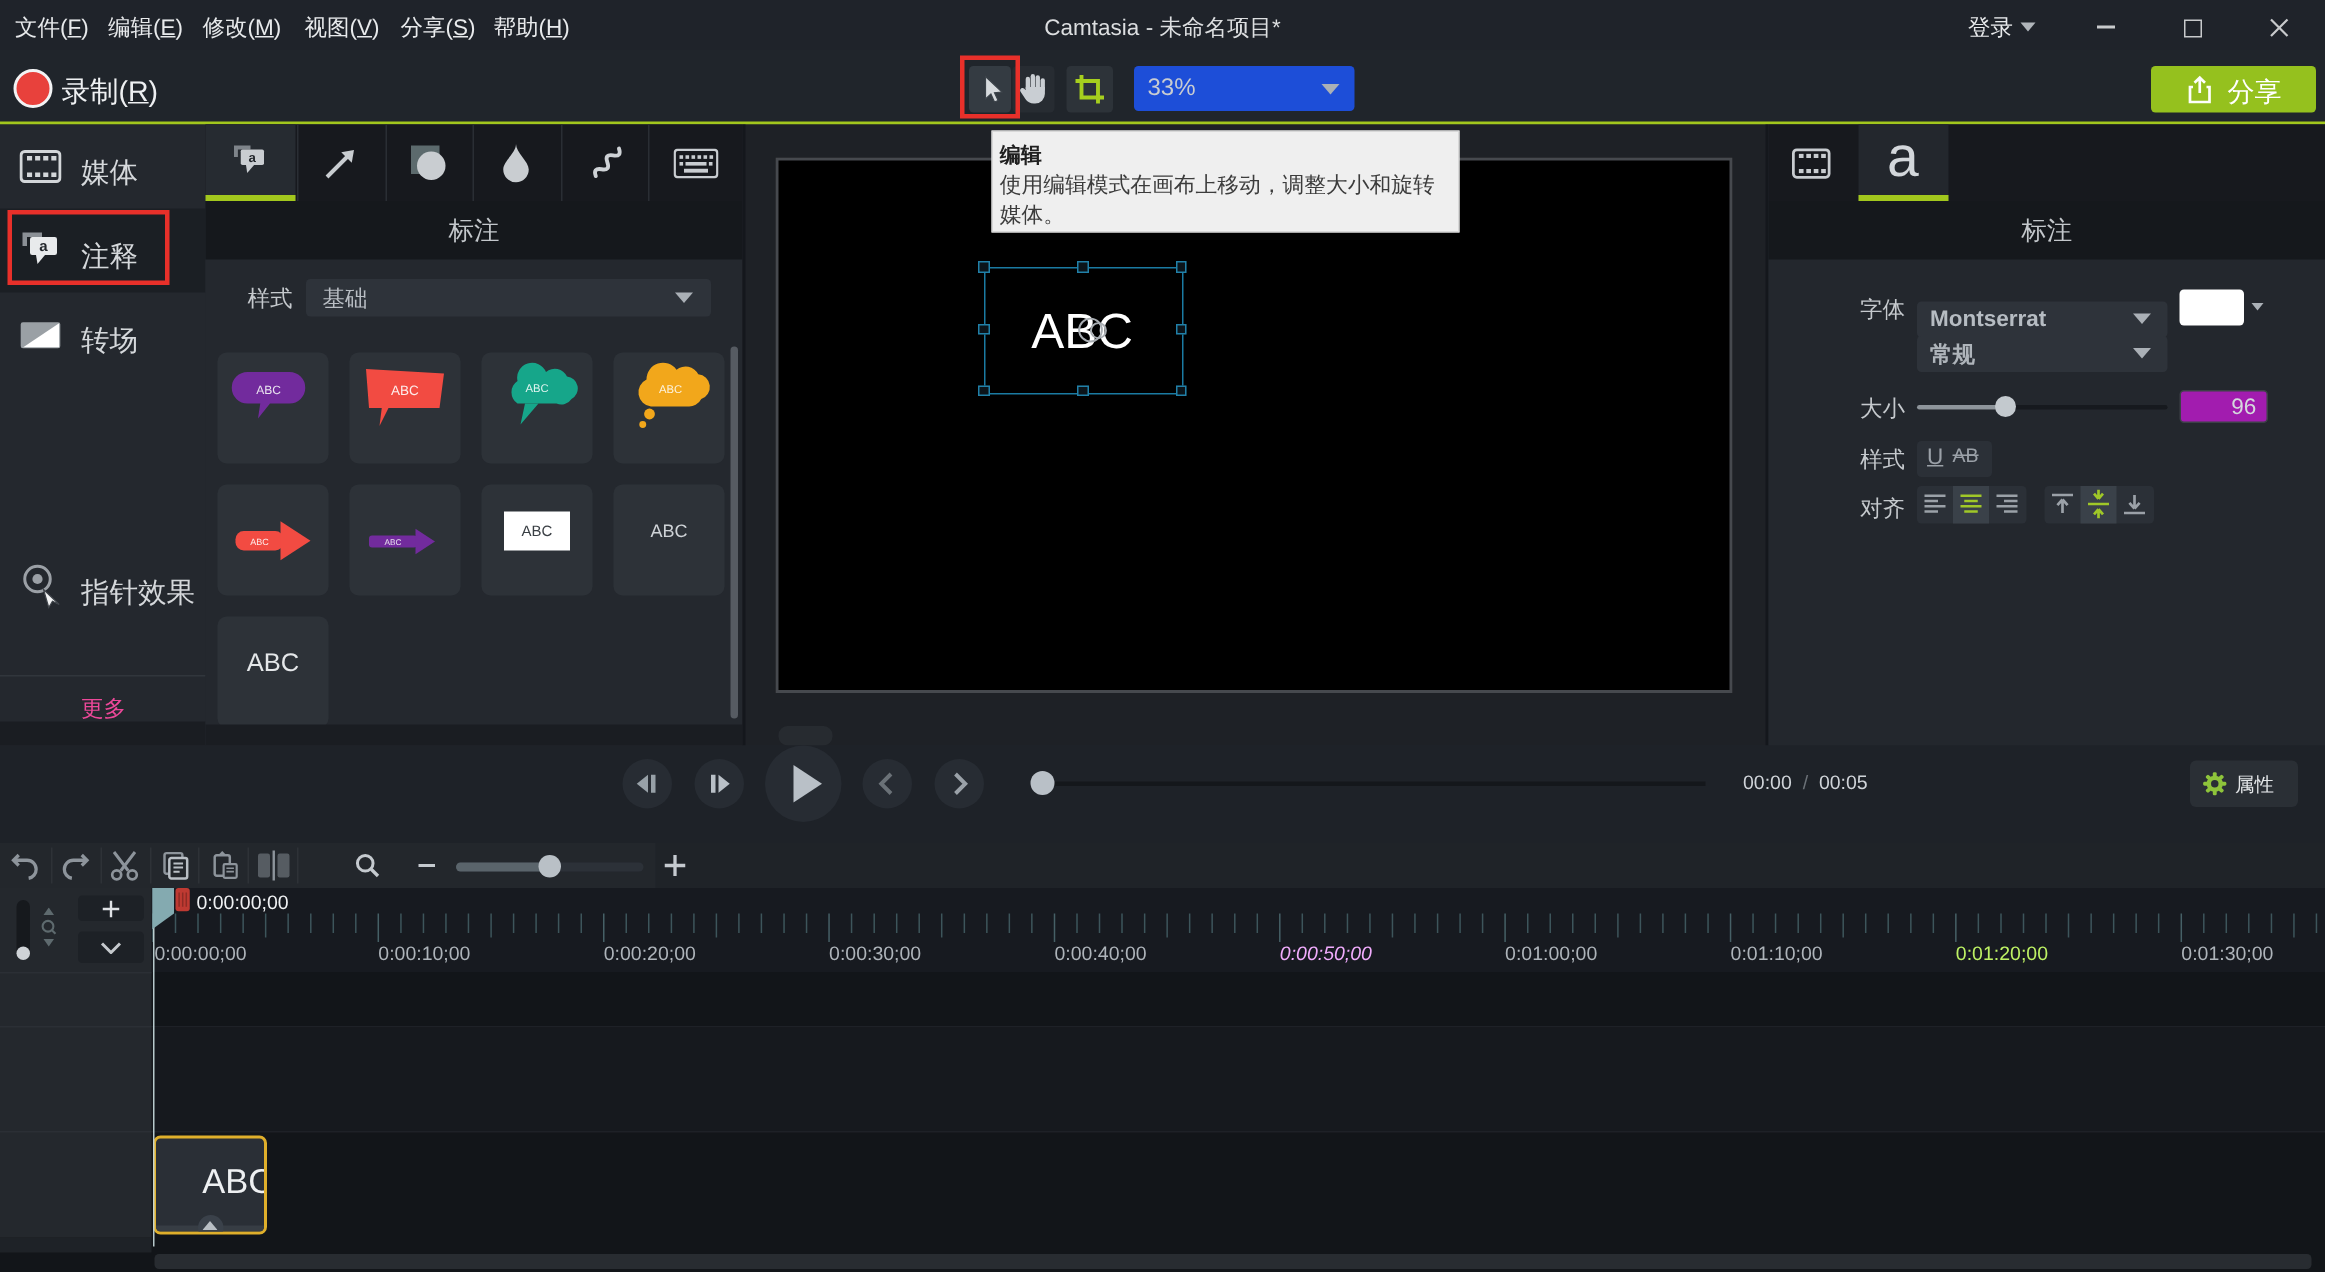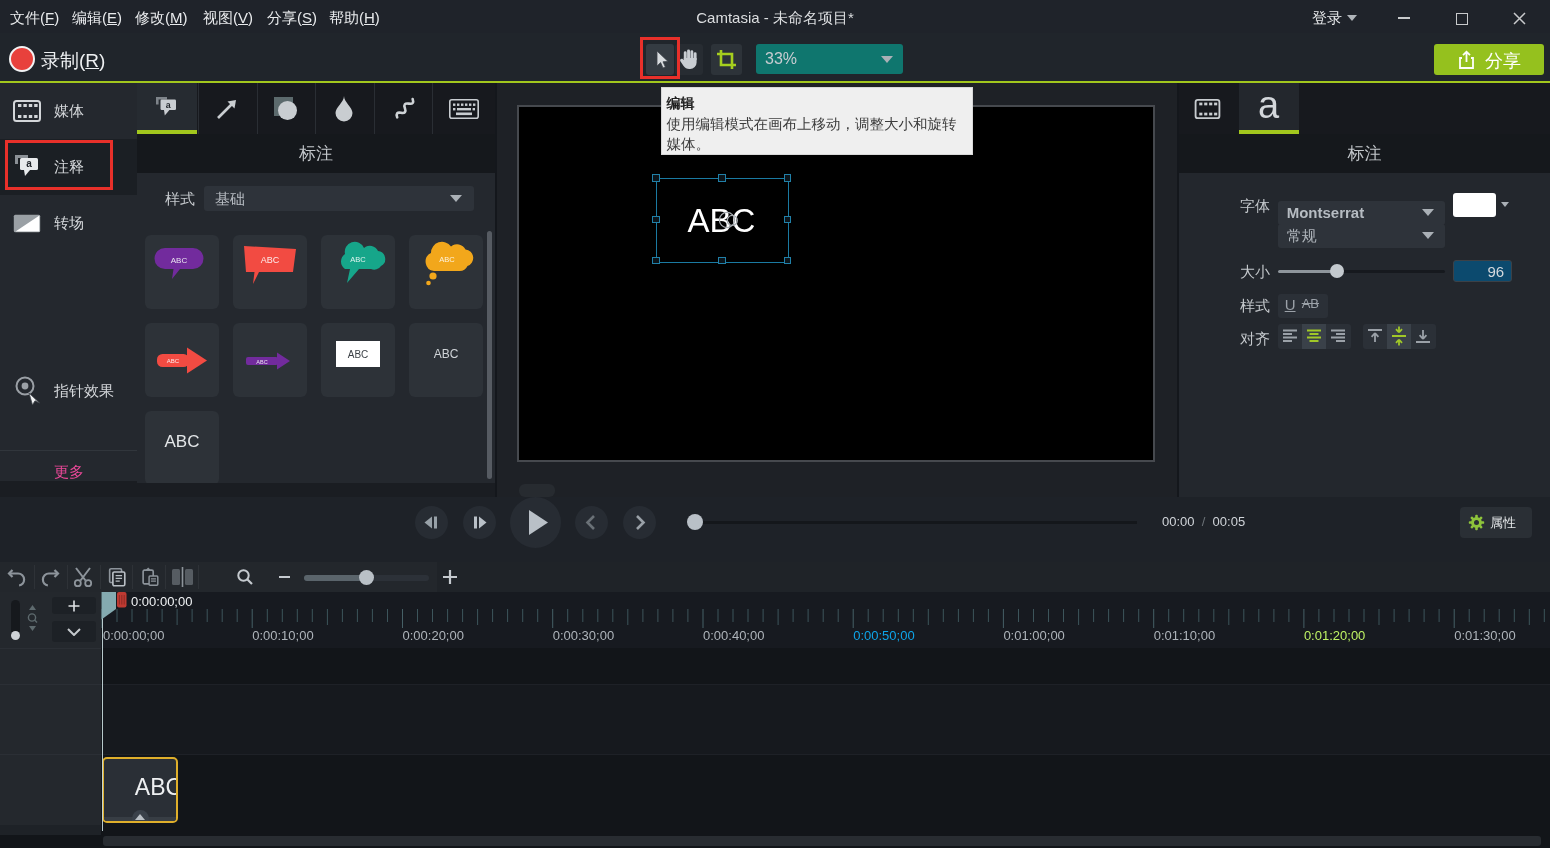--- a/index.html
+++ b/index.html
@@ -11,21 +11,21 @@
   
   #titlebar{left:0;top:0;width:1550px;height:33px;background:#1f232a;}
   .menuitem{position:absolute;top:9px;font-size:15px;color:#e8eaec;}
   #wintitle{position:absolute;top:9px;width:100%;text-align:center;font-size:15px;color:#dcdee0;}
   #recordbar{left:0;top:33px;width:1550px;height:48px;background:#20252b;}
   #greenline{left:0;top:81px;width:1550px;height:2px;background:#a2c71d;}
   .toolbtn{position:absolute;top:11px;height:31px;border-radius:3px;}
   
   #sidebar{left:0;top:83px;width:137px;height:414px;background:#24282e;}
   .sideitem{position:absolute;left:0;width:137px;height:56px;}
-  .sidelabel{position:absolute;left:54px;top:19px;font-size:15px;color:#d5d8db;}
+  .sidelabel{position:absolute;left:54px;top:19px;font-size:19px;color:#d5d8db;}
   #leftpanel{left:137px;top:83px;width:358px;height:414px;background:#24282e;}
   .tabstrip{position:absolute;background:#17191e;}
   .paneltitle{position:absolute;background:#15181c;color:#c3c7cb;font-size:17px;
               text-align:center;line-height:39px;}
   .card{position:absolute;width:74px;height:74px;background:#2d3238;border-radius:6px;}
   .drop{position:absolute;background:#2e333a;border-radius:3px;color:#b9bec4;font-size:15px;}
   .droparrow{position:absolute;width:0;height:0;border-left:6px solid transparent;
              border-right:6px solid transparent;border-top:7px solid #aab0b6;}
   #canvaszone{left:495px;top:83px;width:684px;height:414px;background:#1e2126;}
   #rightpanel{left:1179px;top:83px;width:371px;height:414px;background:#23272d;}
@@ -83,21 +83,21 @@
           <rect x="18.7" y="8.2" width="2.9" height="8.5" rx="1.45"></rect>
           <path d="M8.8 14 h12.8 v4.5 a6.5 6.5 0 0 1-6.5 6.5 h-0.9 a6.8 6.8 0 0 1-5.6-3 l-3.2-4.8 c-1.1-1.7 1.1-3.4 2.5-2 l0.9 0.9 Z"></path>
         </g>
       </svg>
   </div>
   <div class="toolbtn" style="left:711px;width:31px;background:#2d3339;">
     <svg width="31" height="31" viewBox="0 0 31 31">
         <path d="M10 6 L10 21 L25 21 M6 10 L21 10 L21 25" fill="none" stroke="#a6cf1e" stroke-width="2.6"></path>
       </svg>
   </div>
-  <div class="toolbtn" style="left:756px;width:147px;height:30px;background:#0f766e;">
+  <div class="toolbtn" style="left:756px;width:147px;height:30px;background:#1d4ed8;">
     <span style="position:absolute;left:9px;top:6px;font-size:16px;color:#c8ccd1;">33%</span>
     <span class="droparrow" style="right:10px;top:12px;"></span>
   </div>
 
   <div style="position:absolute;left:1434px;top:11px;width:110px;height:31px;background:#95c11e;border-radius:3px;">
     <svg style="position:absolute;left:22px;top:5px;" width="22" height="22" viewBox="0 0 22 22">
         <path d="M6 9 L4 9 L4 19 L17 19 L17 9 L15 9 M10.5 13 L10.5 3 M7 6.2 L10.5 2.8 L14 6.2" fill="none" stroke="#fdfefb" stroke-width="1.8"></path>
       </svg>
     <span style="position:absolute;left:51px;top:5px;font-size:18px;color:#fff;">分享</span>
   </div>
@@ -315,29 +315,29 @@
 
   <span class="rlabel" style="left:61px;top:114px;">字体</span>
   <div class="drop" style="left:98.7px;top:118px;width:167px;height:24px;">
     <span style="position:absolute;left:9px;top:3px;font-weight:bold;color:#b6bcc2;">Montserrat</span>
     <span class="droparrow" style="right:11px;top:8px;"></span>
   </div>
   <div style="position:absolute;left:274px;top:110px;width:43px;height:24px;background:#fff;border-radius:3px;"></div>
   <span class="droparrow" style="left:322px;top:119px;border-left-width:4.5px;border-right-width:4.5px;border-top-width:5.5px;"></span>
 
   <div class="drop" style="left:98.7px;top:141px;width:167px;height:24px;">
-    <span style="position:absolute;left:9px;top:3px;color:#aeb4ba;">常规</span>
+    <span style="position:absolute;left:9px;top:3px;color:#aeb4ba;font-weight:bold;">常规</span>
     <span class="droparrow" style="right:11px;top:8px;"></span>
   </div>
 
   <span class="rlabel" style="left:61px;top:180px;">大小</span>
   <div style="position:absolute;left:98.7px;top:186.5px;width:167px;height:3px;background:#16191e;border-radius:1.5px;"></div>
   <div style="position:absolute;left:98.7px;top:186.5px;width:59px;height:3px;background:#8e959b;border-radius:1.5px;"></div>
   <div style="position:absolute;left:150.5px;top:180.6px;width:14px;height:14px;border-radius:50%;background:#c3c9ce;"></div>
-  <div style="position:absolute;left:274.2px;top:177.2px;width:57px;height:19.6px;background:#0c4a6e;border:1px solid #3c4147;border-radius:3px;">
+  <div style="position:absolute;left:274.2px;top:177.2px;width:57px;height:19.6px;background:#a21caf;border:1px solid #3c4147;border-radius:3px;">
     <span style="position:absolute;right:7px;top:2px;font-size:15px;color:#d5d9dd;">96</span>
   </div>
 
   <span class="rlabel" style="left:61px;top:214px;">样式</span>
   <div style="position:absolute;left:98.7px;top:210.5px;width:50px;height:24.4px;background:#2b3037;border-radius:3px;">
     <span style="position:absolute;left:7px;top:2px;font-size:15px;color:#9ba1a8;text-decoration:underline;">U</span>
     <span style="position:absolute;left:24px;top:2px;font-size:13px;color:#9ba1a8;text-decoration:line-through;">AB</span>
   </div>
 
   <span class="rlabel" style="left:61px;top:247px;">对齐</span>
@@ -490,21 +490,21 @@
   <svg style="position:absolute;left:0;top:0;" width="1550" height="56">
     <path d="M117.0 17 V30 M132.0 17 V30 M147.1 17 V30 M162.1 17 V30 M192.1 17 V30 M207.2 17 V30 M222.2 17 V30 M237.2 17 V30 M267.3 17 V30 M282.3 17 V30 M297.3 17 V30 M312.3 17 V30 M342.4 17 V30 M357.4 17 V30 M372.4 17 V30 M387.5 17 V30 M417.5 17 V30 M432.5 17 V30 M447.6 17 V30 M462.6 17 V30 M492.6 17 V30 M507.6 17 V30 M522.7 17 V30 M537.7 17 V30 M567.7 17 V30 M582.8 17 V30 M597.8 17 V30 M612.8 17 V30 M642.9 17 V30 M657.9 17 V30 M672.9 17 V30 M687.9 17 V30 M718.0 17 V30 M733.0 17 V30 M748.0 17 V30 M763.1 17 V30 M793.1 17 V30 M808.1 17 V30 M823.2 17 V30 M838.2 17 V30 M868.2 17 V30 M883.2 17 V30 M898.3 17 V30 M913.3 17 V30 M943.3 17 V30 M958.4 17 V30 M973.4 17 V30 M988.4 17 V30 M1018.5 17 V30 M1033.5 17 V30 M1048.5 17 V30 M1063.5 17 V30 M1093.6 17 V30 M1108.6 17 V30 M1123.6 17 V30 M1138.7 17 V30 M1168.7 17 V30 M1183.7 17 V30 M1198.8 17 V30 M1213.8 17 V30 M1243.8 17 V30 M1258.8 17 V30 M1273.9 17 V30 M1288.9 17 V30 M1318.9 17 V30 M1334.0 17 V30 M1349.0 17 V30 M1364.0 17 V30 M1394.1 17 V30 M1409.1 17 V30 M1424.1 17 V30 M1439.1 17 V30 M1469.2 17 V30 M1484.2 17 V30 M1499.2 17 V30 M1514.3 17 V30 M1544.3 17 V30" stroke="#3d555b" stroke-width="1"></path>
     <path d="M177.1 17 V33 M327.4 17 V33 M477.6 17 V33 M627.8 17 V33 M778.1 17 V33 M928.3 17 V33 M1078.6 17 V33 M1228.8 17 V33 M1379.0 17 V33 M1529.3 17 V33" stroke="#3d555b" stroke-width="1"></path>
     <path d="M102.0 17 V36 M252.2 17 V36 M402.5 17 V36 M552.7 17 V36 M703.0 17 V36 M853.2 17 V36 M1003.4 17 V36 M1153.7 17 V36 M1303.9 17 V36 M1454.2 17 V36" stroke="#466066" stroke-width="1"></path>
   </svg>
   <span style="position:absolute;left:103px;top:36px;font-size:13px;color:#aeb4ba;">0:00:00;00</span>
   <span style="position:absolute;left:252.2px;top:36px;font-size:13px;color:#aeb4ba;">0:00:10;00</span>
   <span style="position:absolute;left:402.5px;top:36px;font-size:13px;color:#aeb4ba;">0:00:20;00</span>
   <span style="position:absolute;left:552.7px;top:36px;font-size:13px;color:#aeb4ba;">0:00:30;00</span>
   <span style="position:absolute;left:703px;top:36px;font-size:13px;color:#aeb4ba;">0:00:40;00</span>
-  <span style="position:absolute;left:853.2px;top:36px;font-size:13px;color:#0ea5e9;">0:00:50;00</span>
+  <span style="position:absolute;left:853.2px;top:36px;font-size:13px;color:#f0abfc;font-style:italic;">0:00:50;00</span>
   <span style="position:absolute;left:1003.4px;top:36px;font-size:13px;color:#aeb4ba;">0:01:00;00</span>
   <span style="position:absolute;left:1153.7px;top:36px;font-size:13px;color:#aeb4ba;">0:01:10;00</span>
   <span style="position:absolute;left:1303.9px;top:36px;font-size:13px;color:#bef264;">0:01:20;00</span>
   <span style="position:absolute;left:1454.2px;top:36px;font-size:13px;color:#aeb4ba;">0:01:30;00</span>
 
   <span style="position:absolute;left:131px;top:2px;font-size:13px;color:#f0f2f4;">0:00:00;00</span>
 
   <div style="position:absolute;left:101px;top:92px;width:1449px;height:1px;background:#1e2127;"></div>
   <div style="position:absolute;left:101px;top:162px;width:1449px;height:1px;background:#1e2127;"></div>
 

